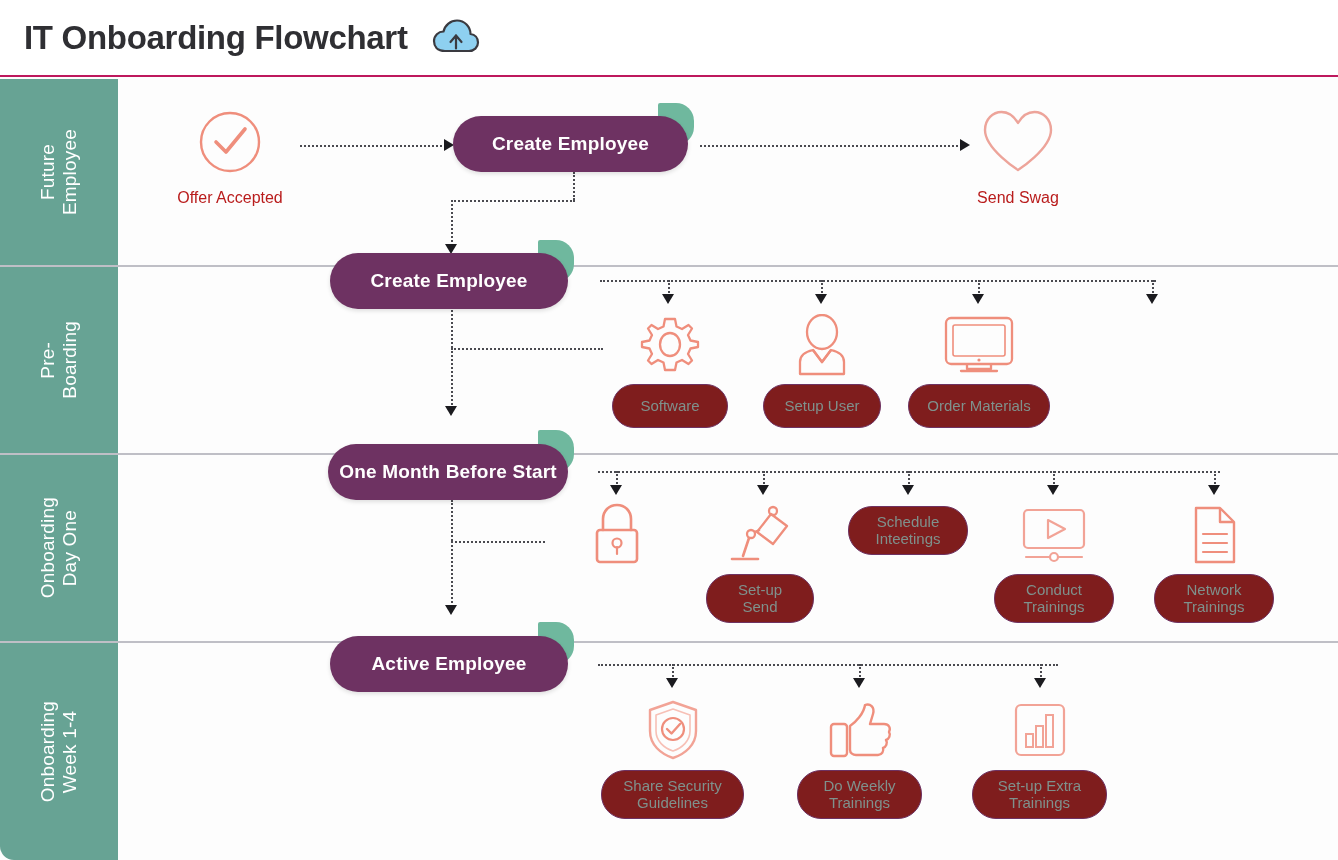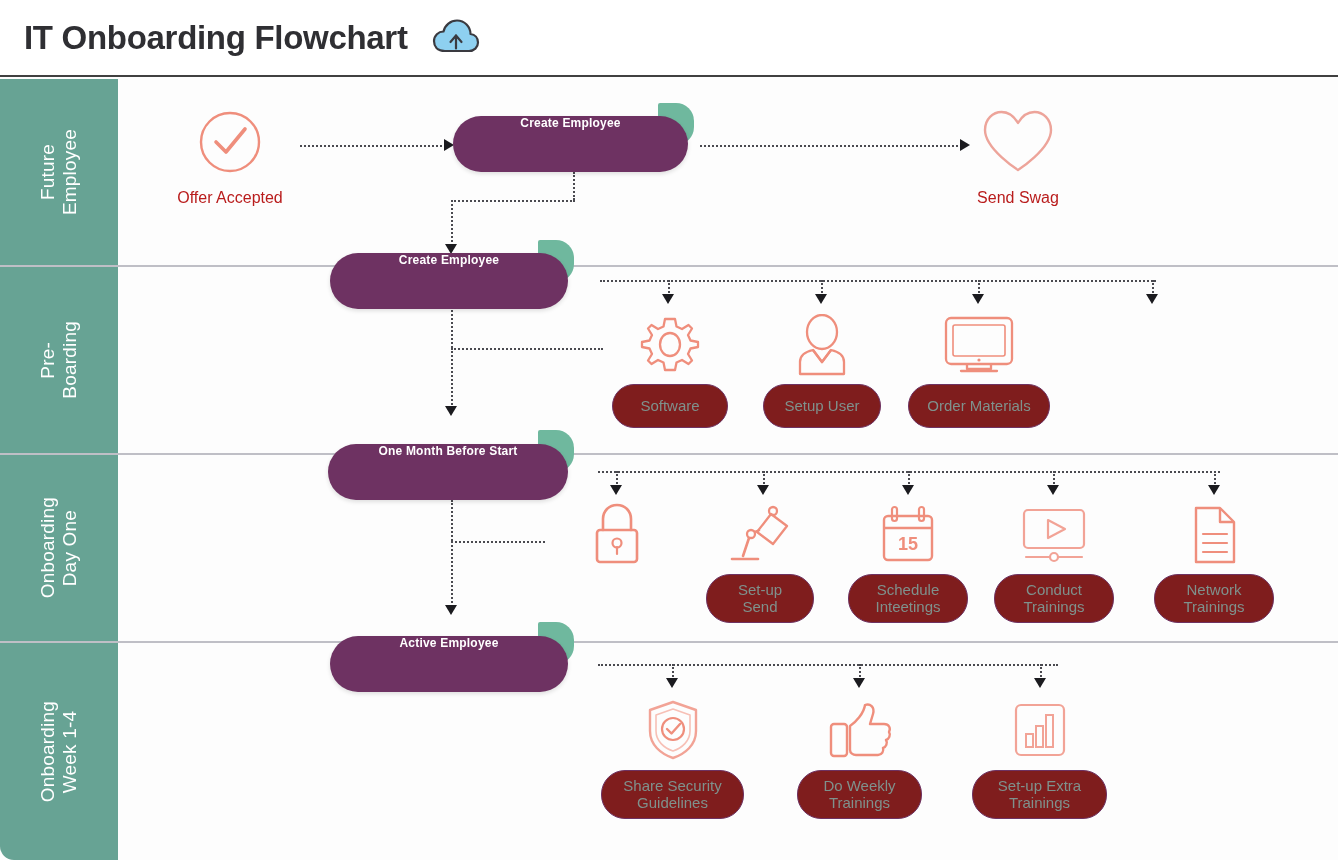--- a/index.html
+++ b/index.html
@@ -7,21 +7,21 @@
     width: 1338px; height: 860px;
     background: #ffffff;
     font-family: "Liberation Sans", sans-serif;
     overflow: hidden;
   }
   #page { position: relative; width: 1338px; height: 860px; background: #fdfdfd; }
 
   
   #header {
     position: absolute; left: 0; top: 0; width: 1338px; height: 77px;
-    background: #ffffff; border-bottom: 2px solid #404040;
+    background: #ffffff; border-bottom: 2px solid #be185d;
     display: flex; align-items: center; padding-left: 24px; gap: 24px;
   }
   #title {
     font-size: 33px; font-weight: bold; color: #2f2f33;
     letter-spacing: -0.3px; white-space: nowrap;
   }
   #cloud-icon { width: 48px; height: 40px; display: block; }
 
   
   .lane {
@@ -37,22 +37,22 @@
   .lane-divider {
     position: absolute; left: 0; width: 1338px; height: 2px;
     background: #bfbfc6;
   }
   #lane4 { border-bottom-left-radius: 14px; border-bottom-right-radius: 0; }
 
   
   .stage {
     position: absolute; height: 56px; border-radius: 28px;
     background: #6e3262;
-    display: flex; align-items: flex-start; justify-content: center;
-    color: #ffffff; font-size: 12px; font-weight: bold;
+    display: flex; align-items: center; justify-content: center;
+    color: #ffffff; font-size: 19px; font-weight: bold;
     letter-spacing: 0.2px; white-space: nowrap; z-index: 6;
     box-shadow: 0 2px 4px rgba(0,0,0,0.12);
   }
   .leaf {
     position: absolute; width: 36px; height: 42px;
     background: #6fb89e; z-index: 5;
     border-top-left-radius: 2px; border-top-right-radius: 18px;
     border-bottom-right-radius: 18px; border-bottom-left-radius: 18px;
   }
 
@@ -262,29 +262,20 @@
         <path d="M27 30 L33 28" fill="none" stroke="#ef8e7c" stroke-width="2.3"></path>
         <path d="M22 36 L16 54" fill="none" stroke="#ef8e7c" stroke-width="2.6" stroke-linecap="round"></path>
         <line x1="5" y1="57" x2="31" y2="57" stroke="#ef8e7c" stroke-width="2.6" stroke-linecap="round"></line>
       </svg>
     </div>
     <div class="node-pill">Set-up
 Send</div>
   </div>
 
   <div class="node" style="left:848px;top:498px;width:120px;">
-    <div class="node-icon">
-      <svg width="58" height="62" viewBox="0 0 58 62">
-        <rect x="5" y="12" width="48" height="44" rx="4" fill="none" stroke="#ef8e7c" stroke-width="2.4"></rect>
-        <line x1="5" y1="24" x2="53" y2="24" stroke="#ef8e7c" stroke-width="2.4"></line>
-        <rect x="13" y="3" width="5" height="14" rx="2.5" fill="none" stroke="#ef8e7c" stroke-width="2.2"></rect>
-        <rect x="40" y="3" width="5" height="14" rx="2.5" fill="none" stroke="#ef8e7c" stroke-width="2.2"></rect>
-        <text x="29" y="46" text-anchor="middle" font-family="Liberation Sans, sans-serif" font-size="18" font-weight="bold" fill="#ef8e7c">15</text>
-      </svg>
-    </div>
     <div class="node-pill">Schedule
 Inteetings</div>
   </div>
 
   <div class="node" style="left:994px;top:498px;width:120px;">
     <div class="node-icon">
       <svg width="70" height="62" viewBox="0 0 70 62">
         <rect x="5" y="6" width="60" height="38" rx="4" fill="none" stroke="#f2a396" stroke-width="2.2"></rect>
         <path d="M29 16 L46 25 L29 34 Z" fill="none" stroke="#f2a396" stroke-width="2.2" stroke-linejoin="round"></path>
         <line x1="7" y1="53" x2="63" y2="53" stroke="#f2a396" stroke-width="2.2" stroke-linecap="round"></line>

